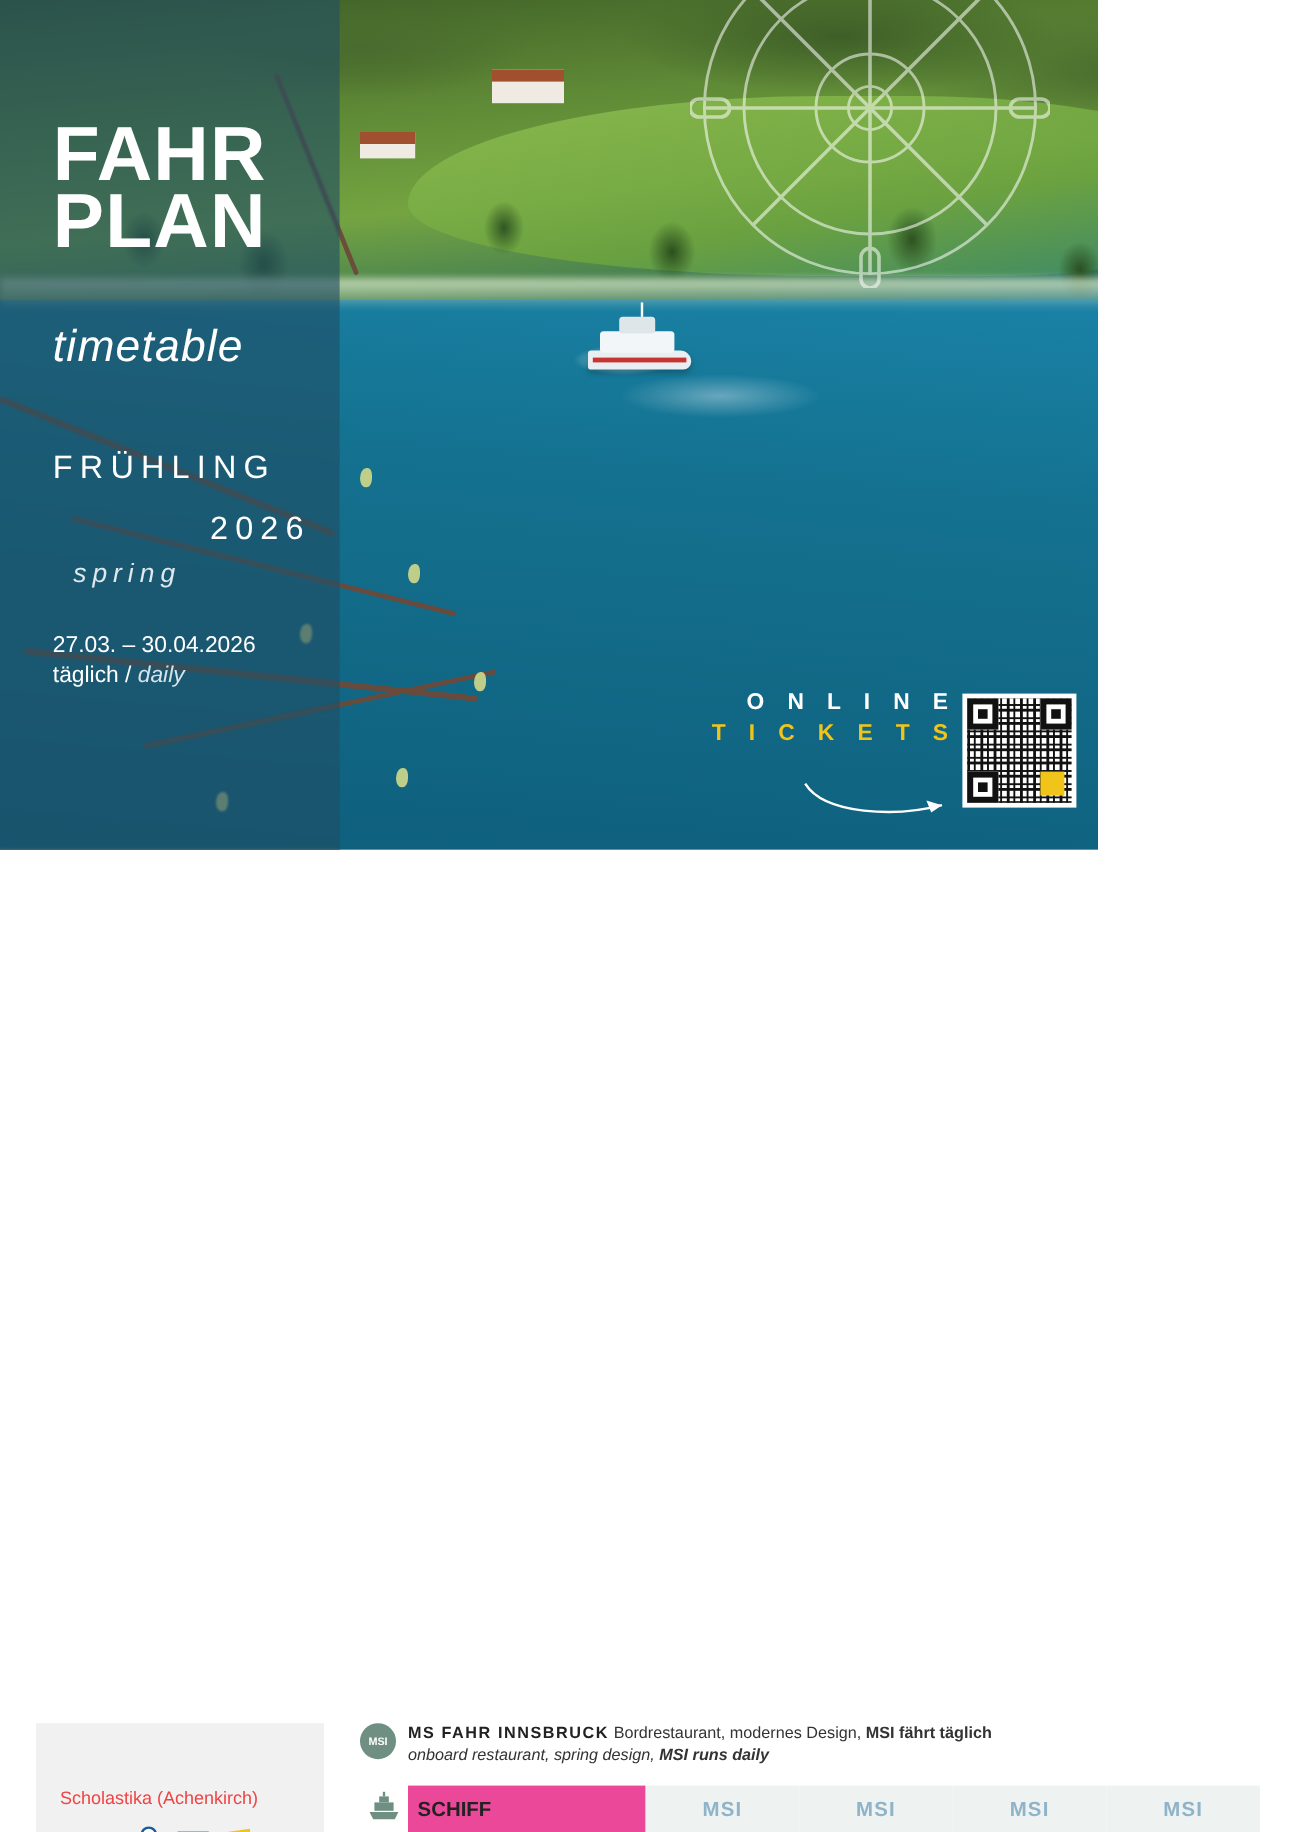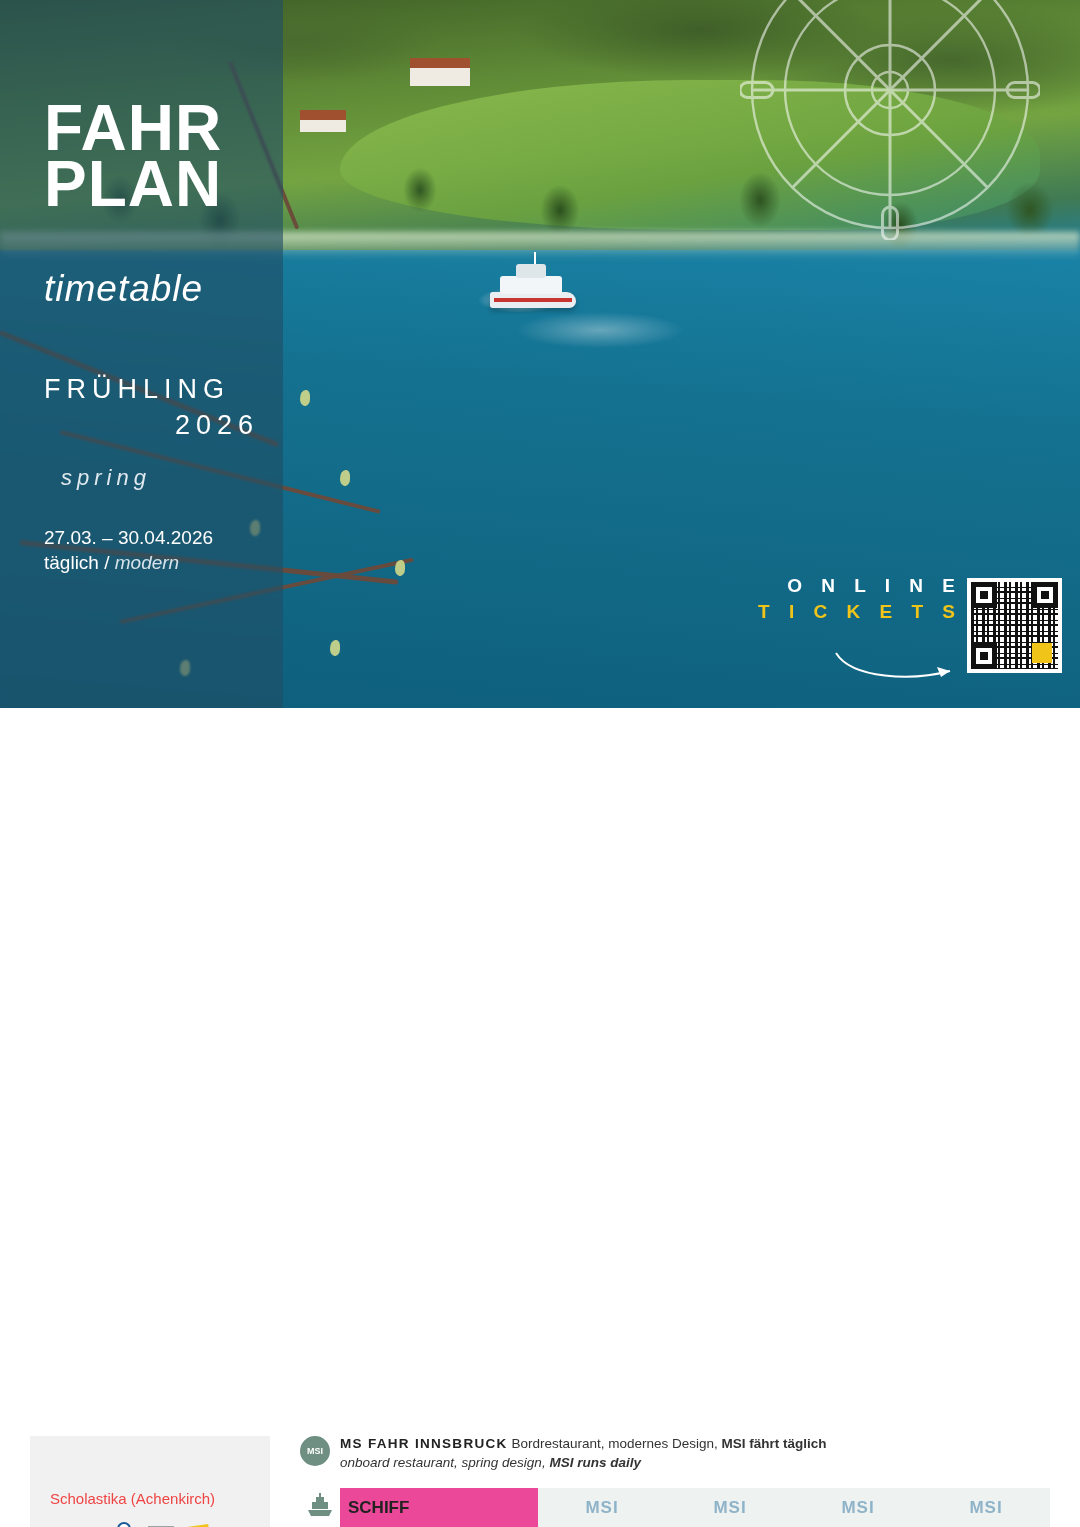--- a/index.html
+++ b/index.html
@@ -9,21 +9,21 @@
     font-family:"Liberation Sans", sans-serif;
     background:#ffffff;
     color:#333;
     position:relative;
     overflow:hidden;
   }
 
   
   .hero {
     position:relative;
-    width:1080px; height:708px;
+    width:915px; height:708px;
     overflow:hidden;
     background:#c2410c;
   }
   .hero-photo {
     position:absolute; inset:0;
     background:
       
       radial-gradient(ellipse 60px 18px at 520px 300px, rgba(255,255,255,.75), rgba(255,255,255,0) 70%),
       radial-gradient(ellipse 120px 26px at 600px 330px, rgba(255,255,255,.35), rgba(255,255,255,0) 70%),
       
@@ -118,21 +118,21 @@
   .hero-sub {
     position:absolute; left:44px; top:268px;
     font-size:37px; font-style:italic; color:#ffffff; font-weight:300;
     letter-spacing:1px;
   }
   .hero-season {
     position:absolute; left:44px; top:374px;
     font-size:27px; font-weight:normal; color:#ffffff; letter-spacing:6px;
   }
   .hero-year {
-    position:absolute; left:44px; top:410px; width:215px; text-align:right;
+    position:absolute; left:44px; top:425px; width:215px; text-align:right;
     font-size:27px; color:#ffffff; letter-spacing:6px;
   }
   .hero-season-en {
     position:absolute; left:61px; top:465px;
     font-size:22px; font-style:italic; color:#dfe9ee; letter-spacing:5px;
   }
   .hero-dates {
     position:absolute; left:44px; top:525px;
     font-size:19px; color:#ffffff; line-height:25px;
   }
@@ -277,21 +277,21 @@
     <div class="hero-title">
       <div>FAHR</div>
       <div>PLAN</div>
     </div>
     <div class="hero-sub">timetable</div>
     <div class="hero-season">FRÜHLING</div>
     <div class="hero-year">2026</div>
     <div class="hero-season-en">spring</div>
     <div class="hero-dates">
       <div>27.03. – 30.04.2026</div>
-      <div class="daily"><span>täglich</span><span> / </span><em>modern</em></div>
+      <div class="daily"><span>täglich</span><span> / </span><em>daily</em></div>
     </div>
   </div>
 
   <div class="online-block">
     <div class="online-l1">O N L I N E</div>
     <div class="online-l2">T I C K E T S</div>
   </div>
   <svg class="arrow-curve" viewBox="0 0 130 40">
     <path d="M4 8 C 20 34, 80 36, 118 26" fill="none" stroke="#ffffff" stroke-width="2"></path>
     <path d="M118 26 l -13 -4 l 4 10 z" fill="#ffffff"></path>

